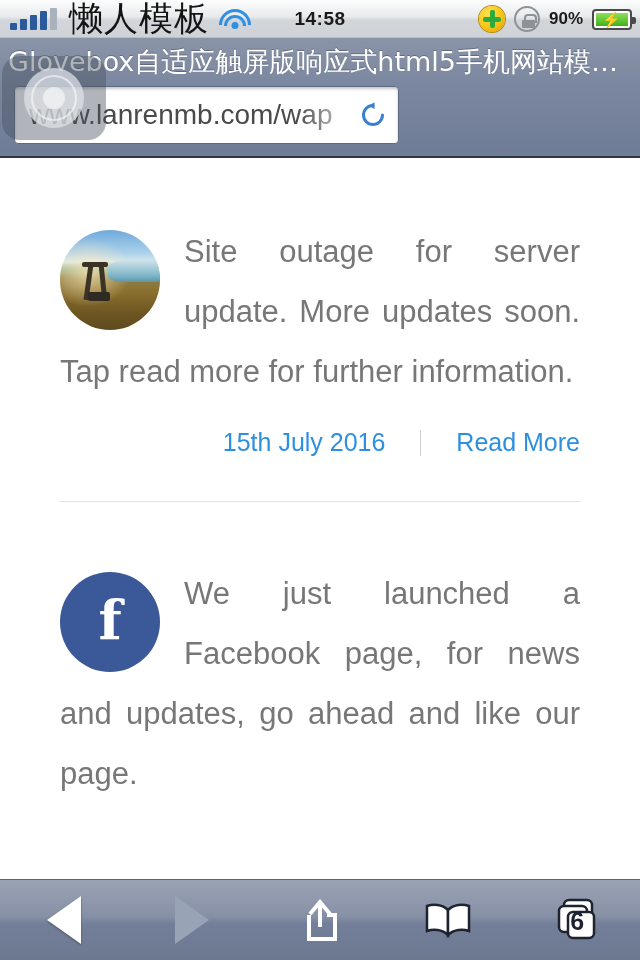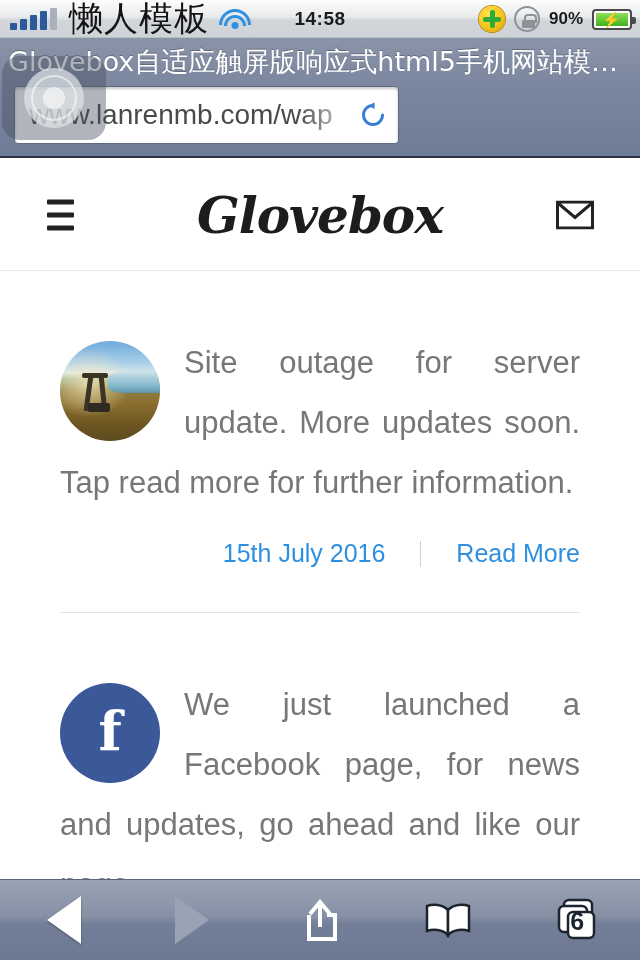--- a/index.html
+++ b/index.html
@@ -353,34 +353,20 @@
       <div class="ring">
         <div class="ring2">
           <div class="ring3"></div>
         </div>
       </div>
     </div>
   </div>
 
   <div class="webview">
 
-    <div class="site-header">
-      <div class="hamburger">
-        <i></i>
-          <i></i>
-          <i></i>
-      </div>
-      <div class="logo">Glovebox</div>
-      <div class="mail-icon">
-        <svg width="38" height="29" viewBox="0 0 38 29">
-          <rect x="1.5" y="1.5" width="35" height="26" fill="none" stroke="#222" stroke-width="3"></rect>
-          <path d="M2.5 3 L19 17 L35.5 3" fill="none" stroke="#222" stroke-width="3"></path>
-        </svg>
-      </div>
-    </div>
 
     <div class="feed">
 
       <div class="post">
         <div class="post-body">
           <div class="thumb">
             <div class="thumb-photo">
               <div class="water"></div>
               <div class="beam"></div>
               <div class="post1"></div>

